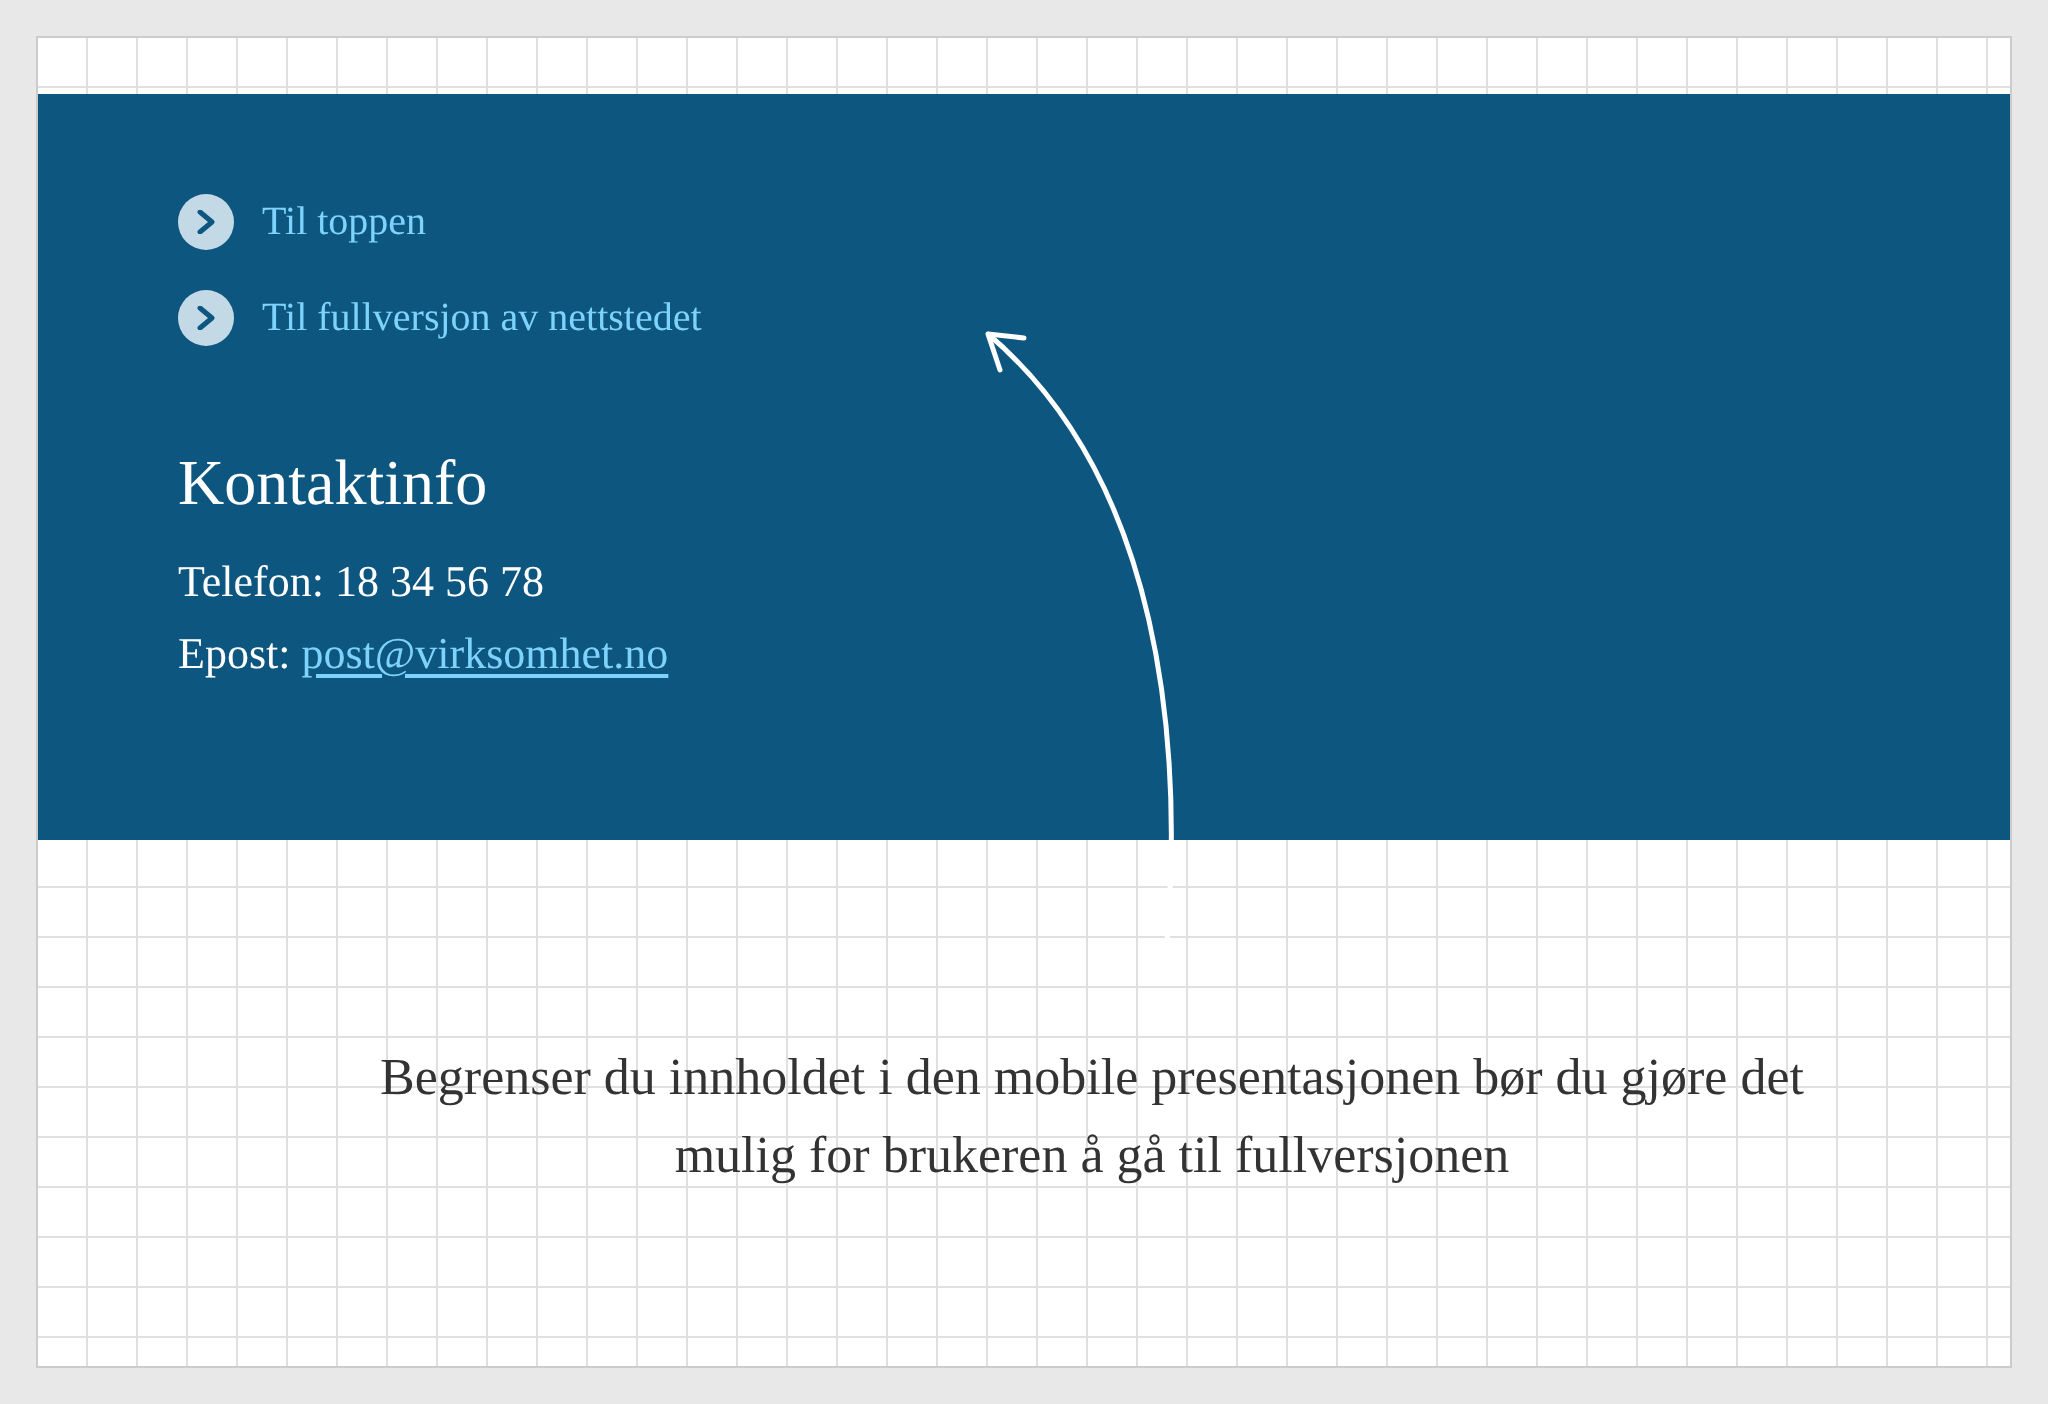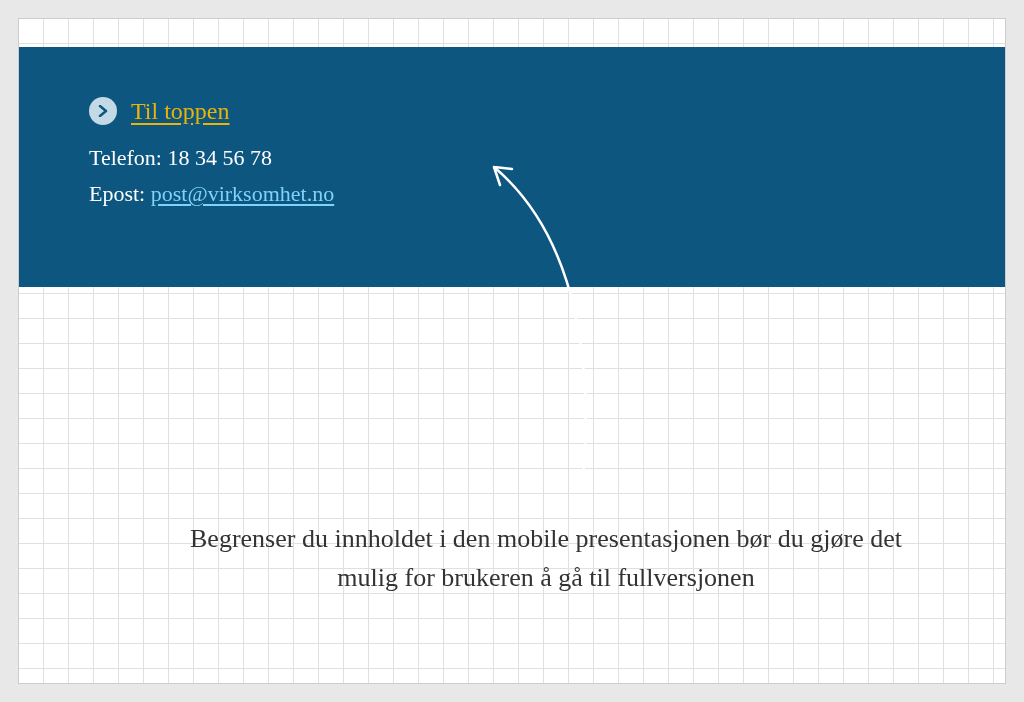--- a/index.html
+++ b/index.html
@@ -57,23 +57,22 @@
       align-items: center;
       justify-content: center;
       flex-shrink: 0;
     }
     
     .icon-circle svg {
       display: block;
     }
     
     .nav-link-text {
-      color: #eab308;
-      font-size: 24px;
-      text-decoration: underline;
+      color: #7dd3fc;
+      font-size: 20px;
       text-underline-offset: 4px;
     }
     
     .contact-heading {
       font-size: 32px;
       font-weight: 400;
       margin-top: 50px;
       margin-bottom: 18px;
       color: #fff;
     }
@@ -119,21 +118,30 @@
 
     <div class="nav-link">
       <span class="icon-circle">
         <svg width="10" height="12" viewBox="0 0 10 12">
           <path d="M2 1 L8 6 L2 11" stroke="#0d5680" stroke-width="2.5" fill="none" stroke-linecap="round" stroke-linejoin="round"></path>
         </svg>
       </span>
       <span class="nav-link-text">Til toppen</span>
     </div>
 
+    <div class="nav-link">
+      <span class="icon-circle">
+        <svg width="10" height="12" viewBox="0 0 10 12">
+          <path d="M2 1 L8 6 L2 11" stroke="#0d5680" stroke-width="2.5" fill="none" stroke-linecap="round" stroke-linejoin="round"></path>
+        </svg>
+      </span>
+      <span class="nav-link-text">Til fullversjon av nettstedet</span>
+    </div>
 
+    <h2 class="contact-heading">Kontaktinfo</h2>
 
     <div class="contact-line">
       <span>Telefon: </span><span>18 34 56 78</span>
     </div>
 
     <div class="contact-line">
       <span>Epost: </span><a class="email-link">post@virksomhet.no</a>
     </div>
 
   </div>

